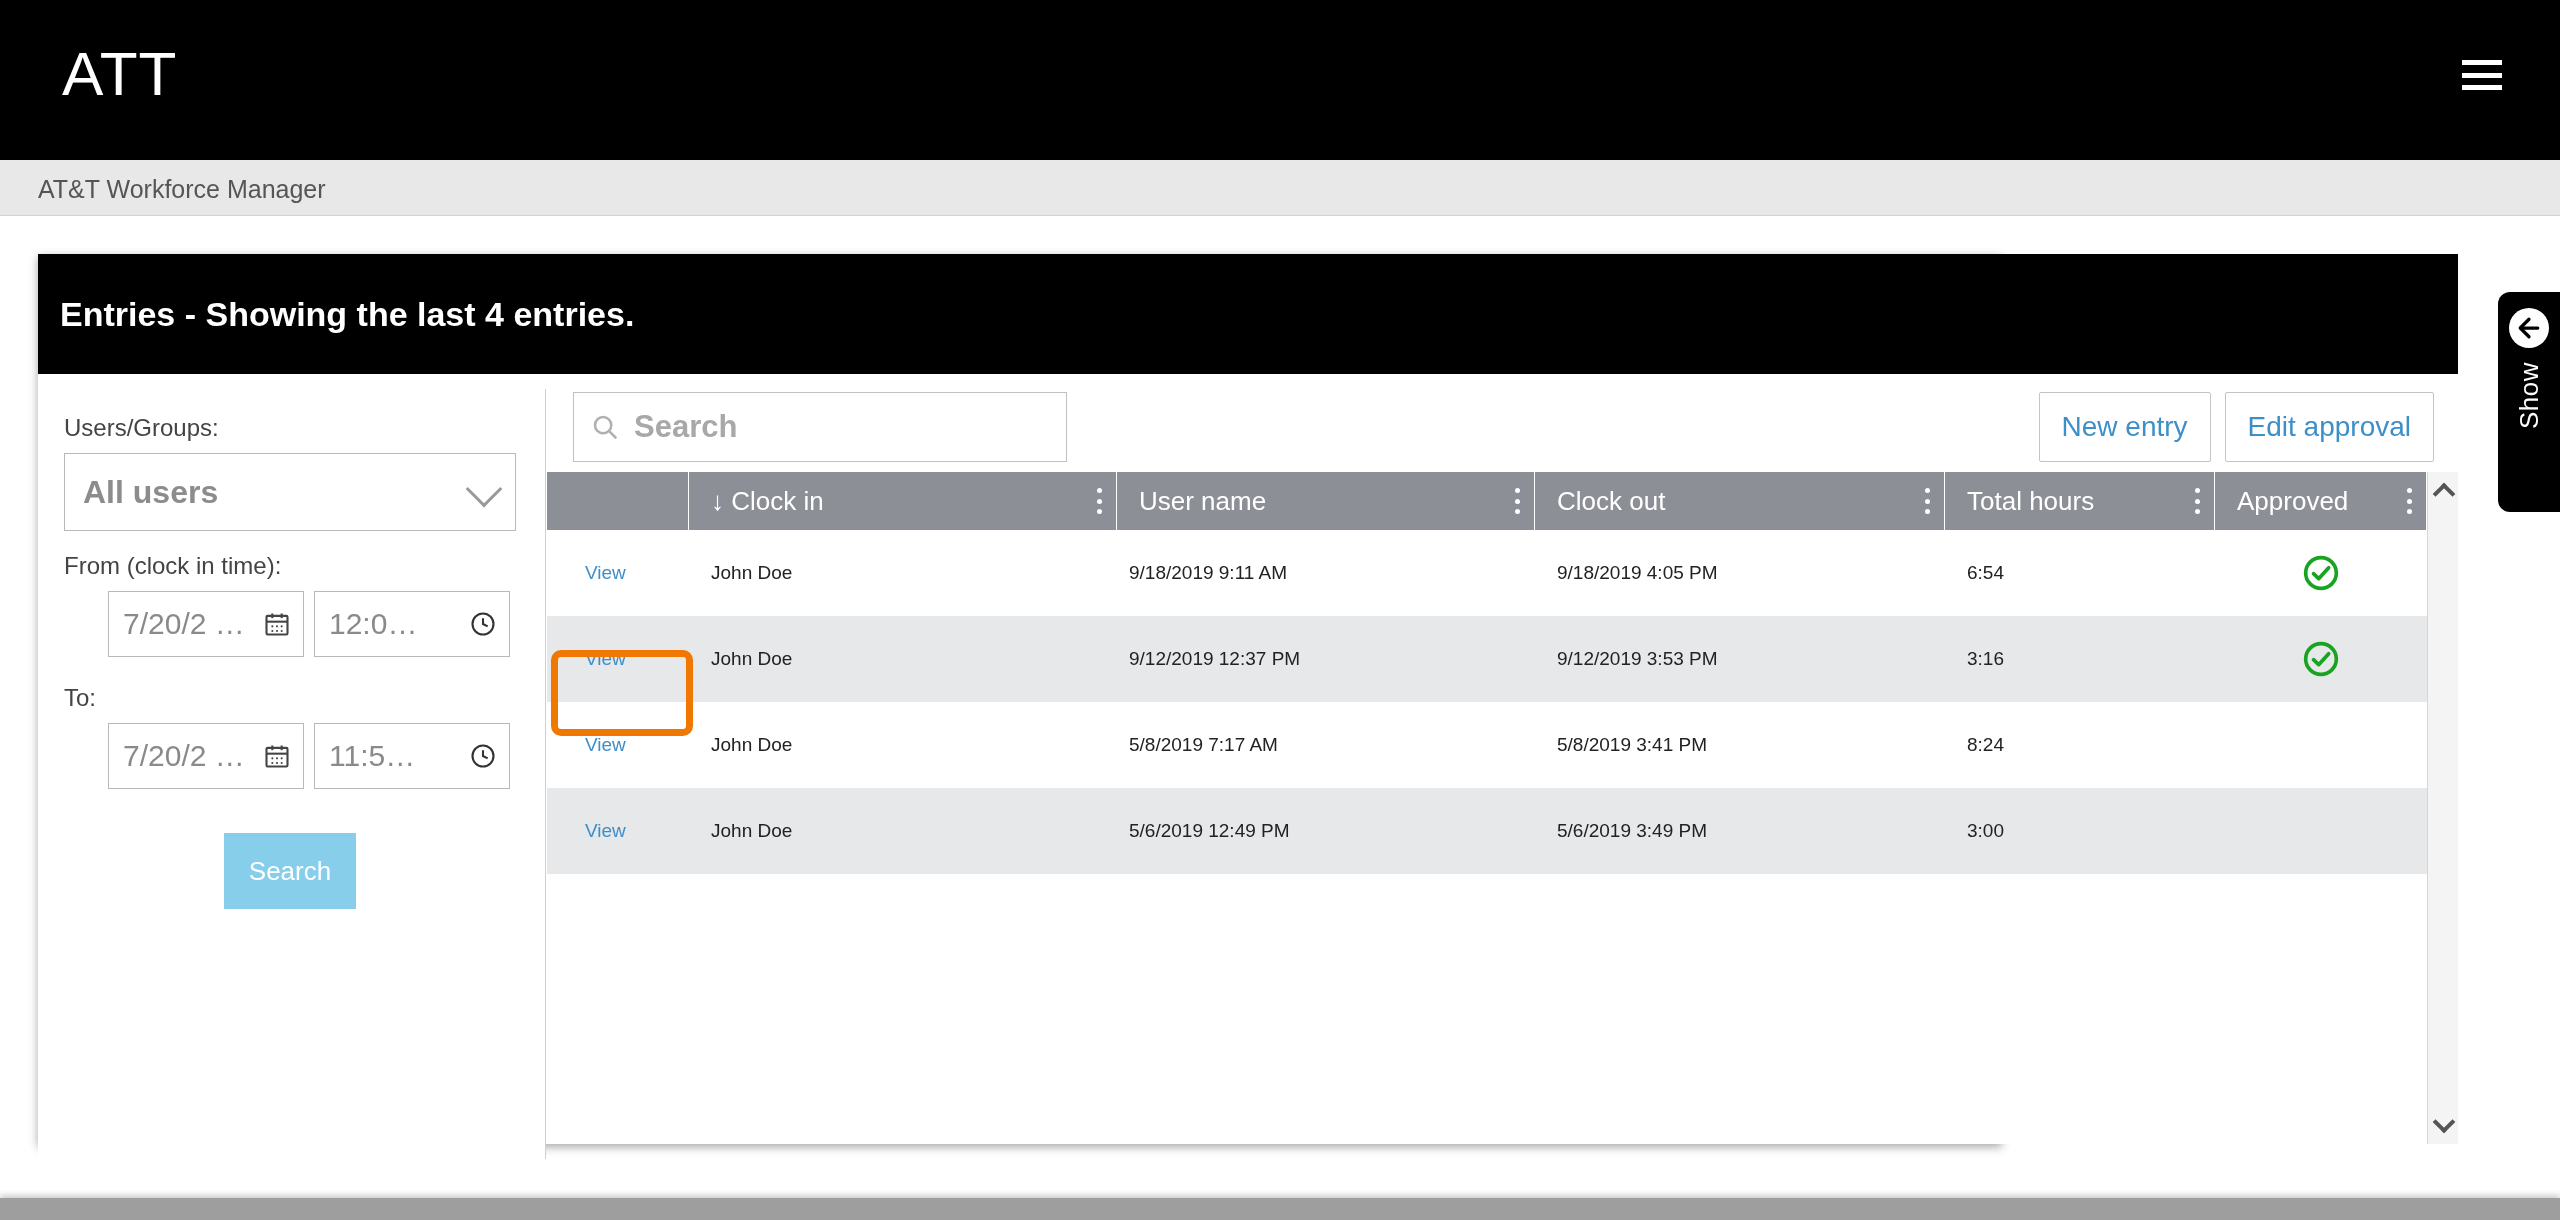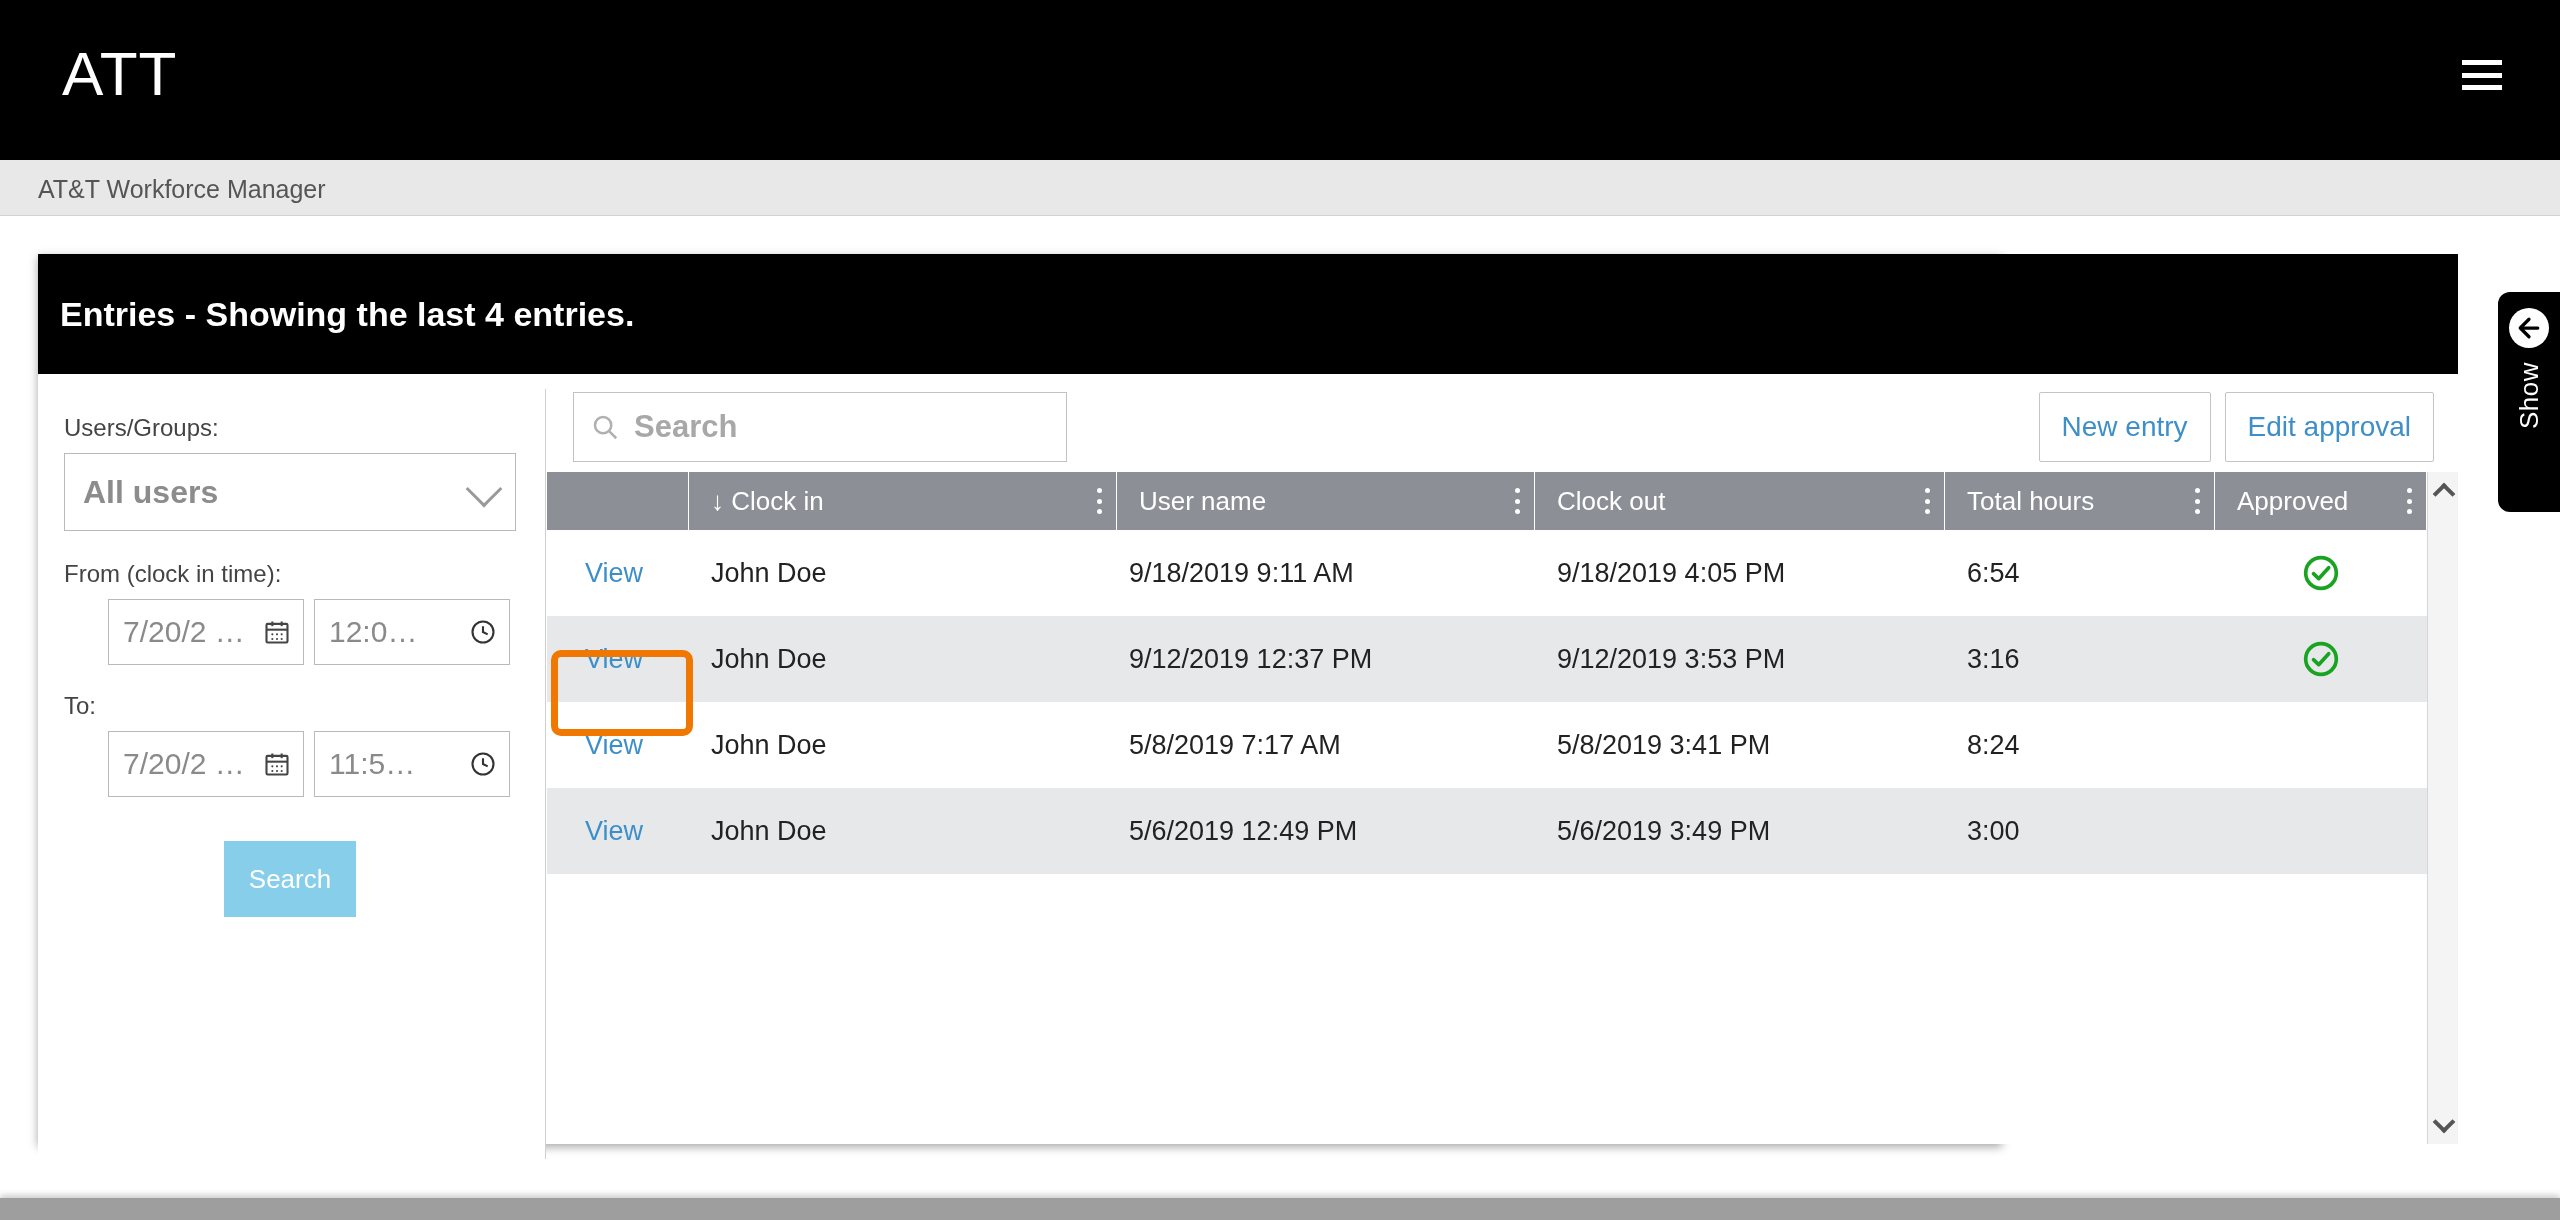--- a/index.html
+++ b/index.html
@@ -67,21 +67,21 @@
     border-right: 1px solid #cfcfcf;
     padding: 24px 26px 0 26px;
   }
   .field-label {
     color: #444444; font-size: 24px; line-height: 30px; margin-bottom: 10px;
   }
   .select-box {
     position: relative; width: 452px; height: 78px;
     border: 1px solid #b9b9b9; background: #ffffff;
     display: flex; align-items: center; padding: 0 18px;
-    margin-bottom: 28px;
+    margin-bottom: 20px;
   }
   .select-value {
     color: #8c8c8c; font-size: 32px; font-weight: bold; line-height: 38px;
   }
   .chev {
     position: absolute; right: 18px; top: 50%; width: 26px; height: 26px;
     margin-top: -16px;
     border-right: 3px solid #9a9a9a; border-bottom: 3px solid #9a9a9a;
     transform: rotate(45deg);
   }
@@ -169,21 +169,21 @@
   .c2 { width: 428px; }
   .c3 { width: 410px; }
   .c4 { width: 270px; }
   .c5 { width: 212px; }
 
   .tbody { width: 1880px; height: 614px; background: #ffffff; }
   .tr { display: flex; height: 86px; align-items: center; }
   .tr.alt { background: #e6e8ea; }
   .td {
     height: 86px; display: flex; align-items: center;
-    font-size: 27px; color: #222222; padding-left: 22px;
+    font-size: 19px; color: #222222; padding-left: 22px;
   }
   .td.link { color: #3d8fc9; cursor: pointer; padding-left: 38px; }
   .td.center { justify-content: center; padding-left: 0; }
 
   .check-icon { width: 40px; height: 40px; }
 
   .highlight-box {
     position: absolute; left: 4px; top: 178px;
     width: 142px; height: 86px;
     border: 7px solid #f07800; border-radius: 10px;

